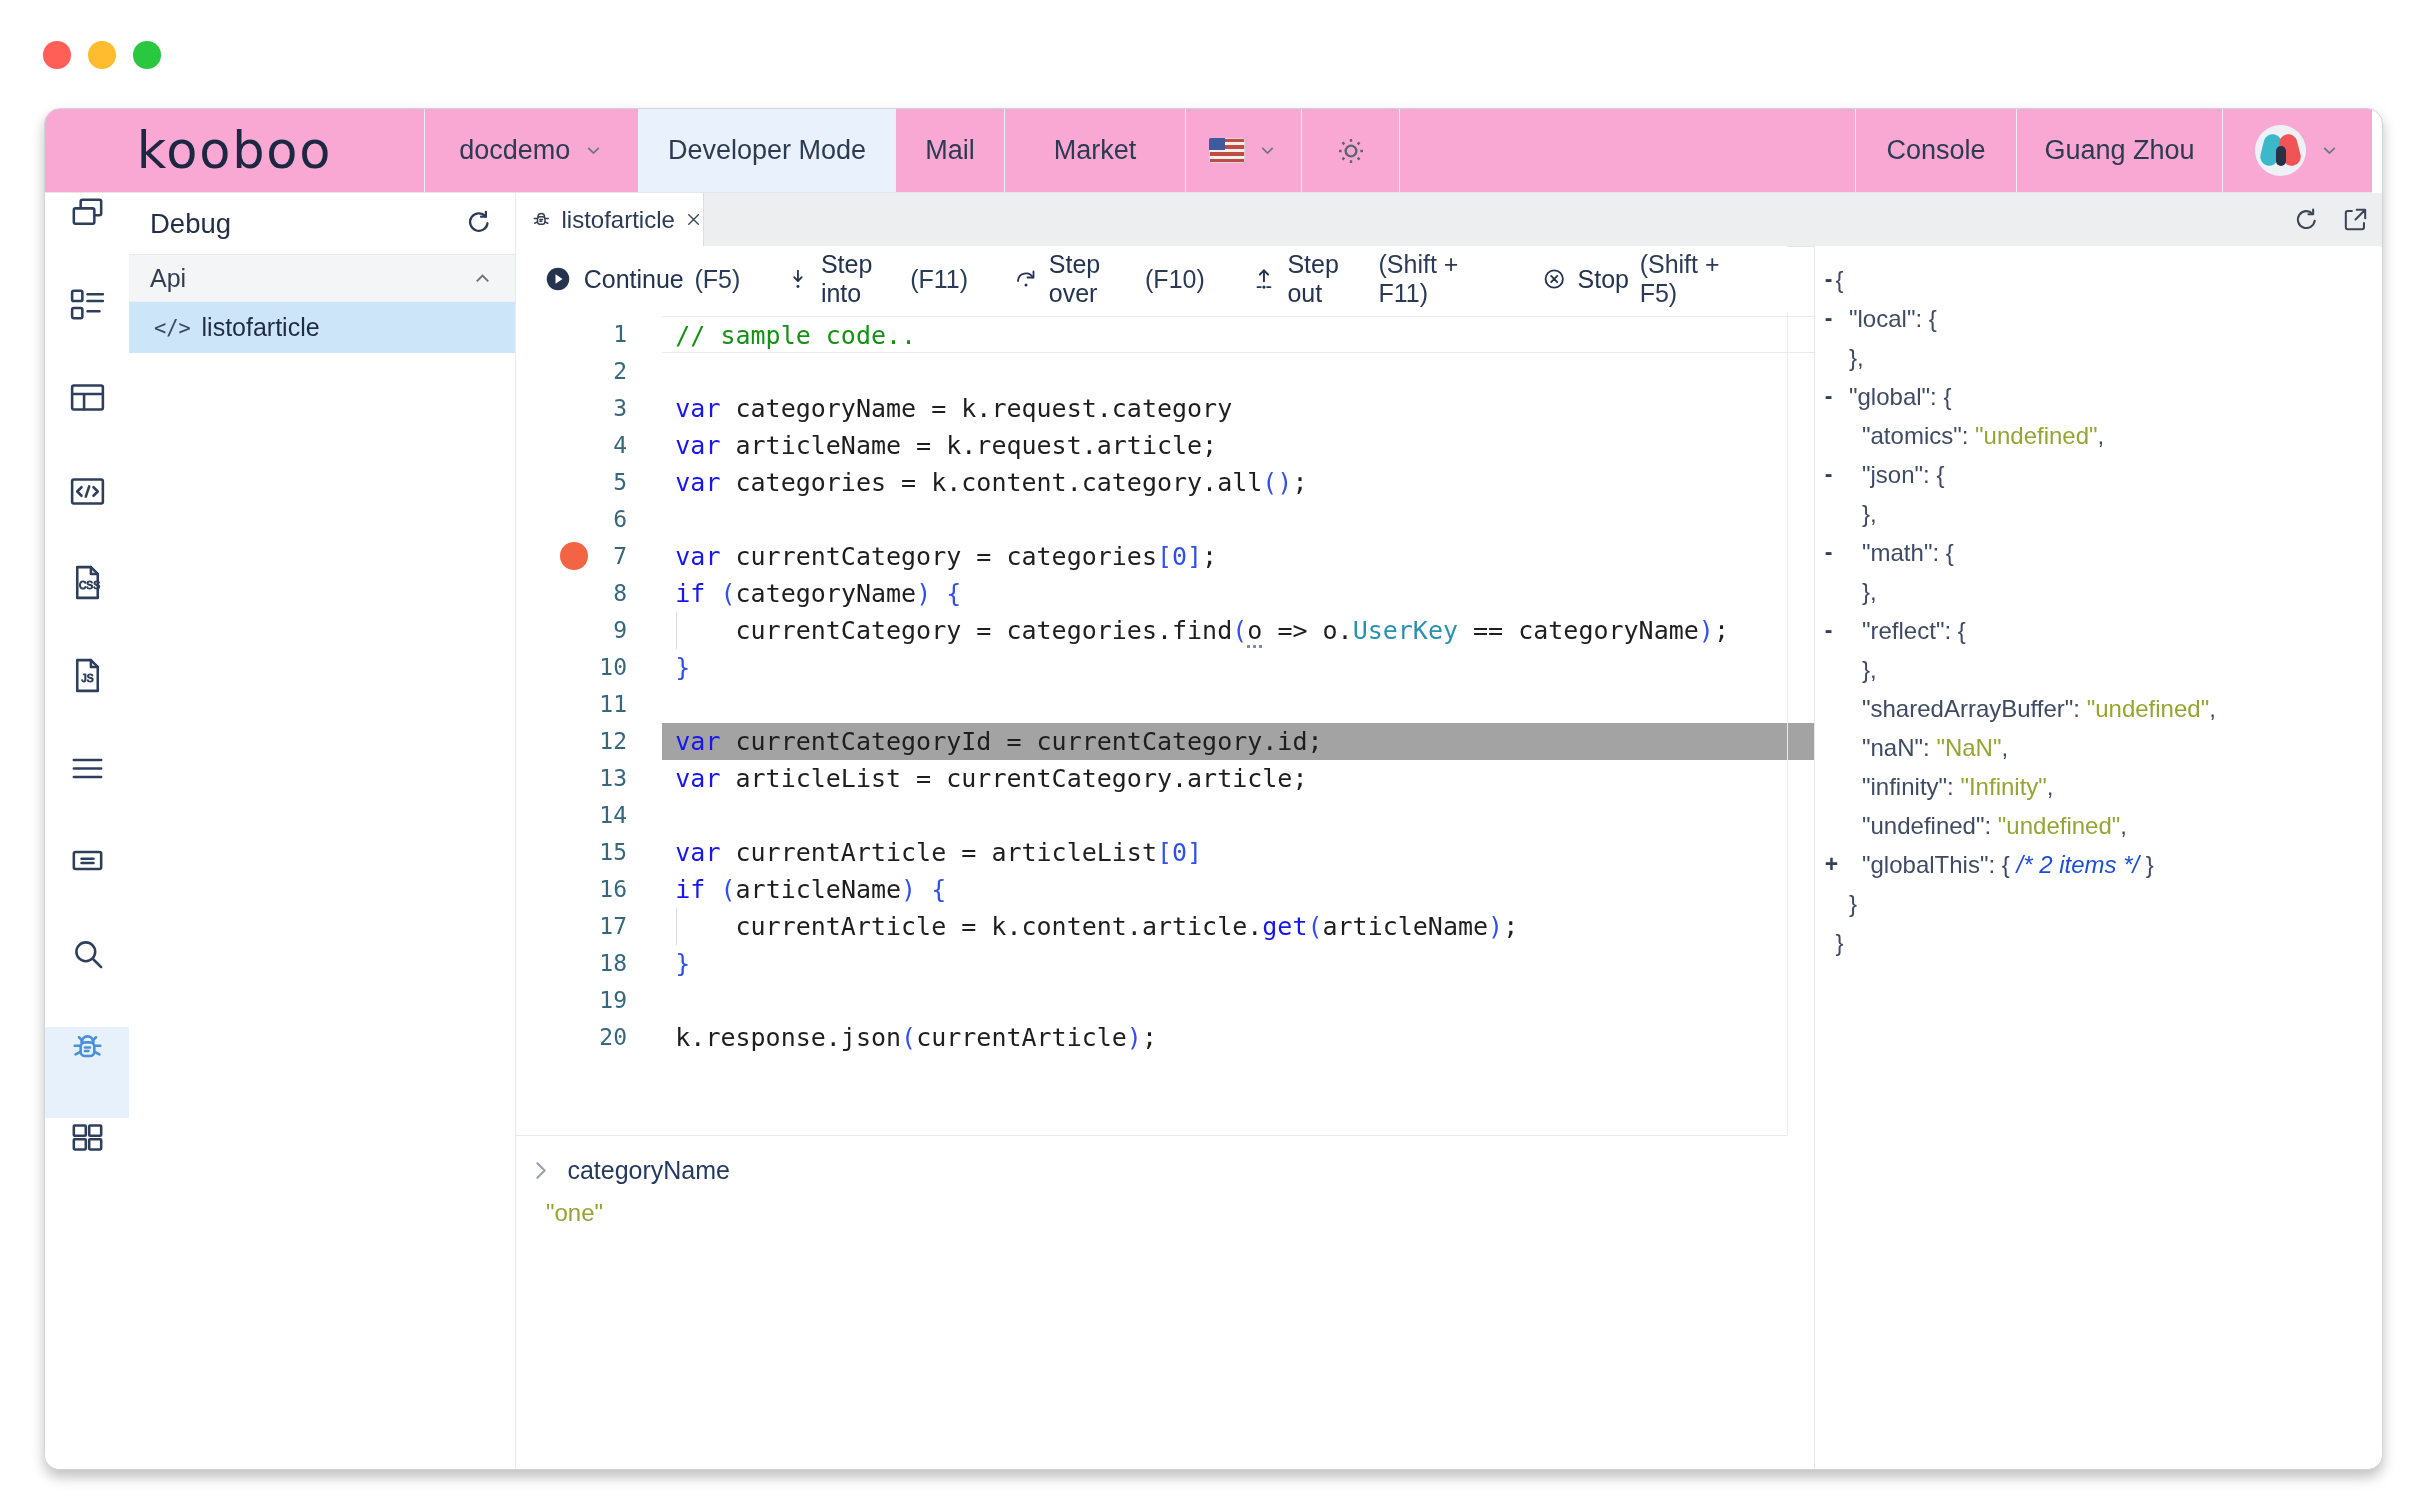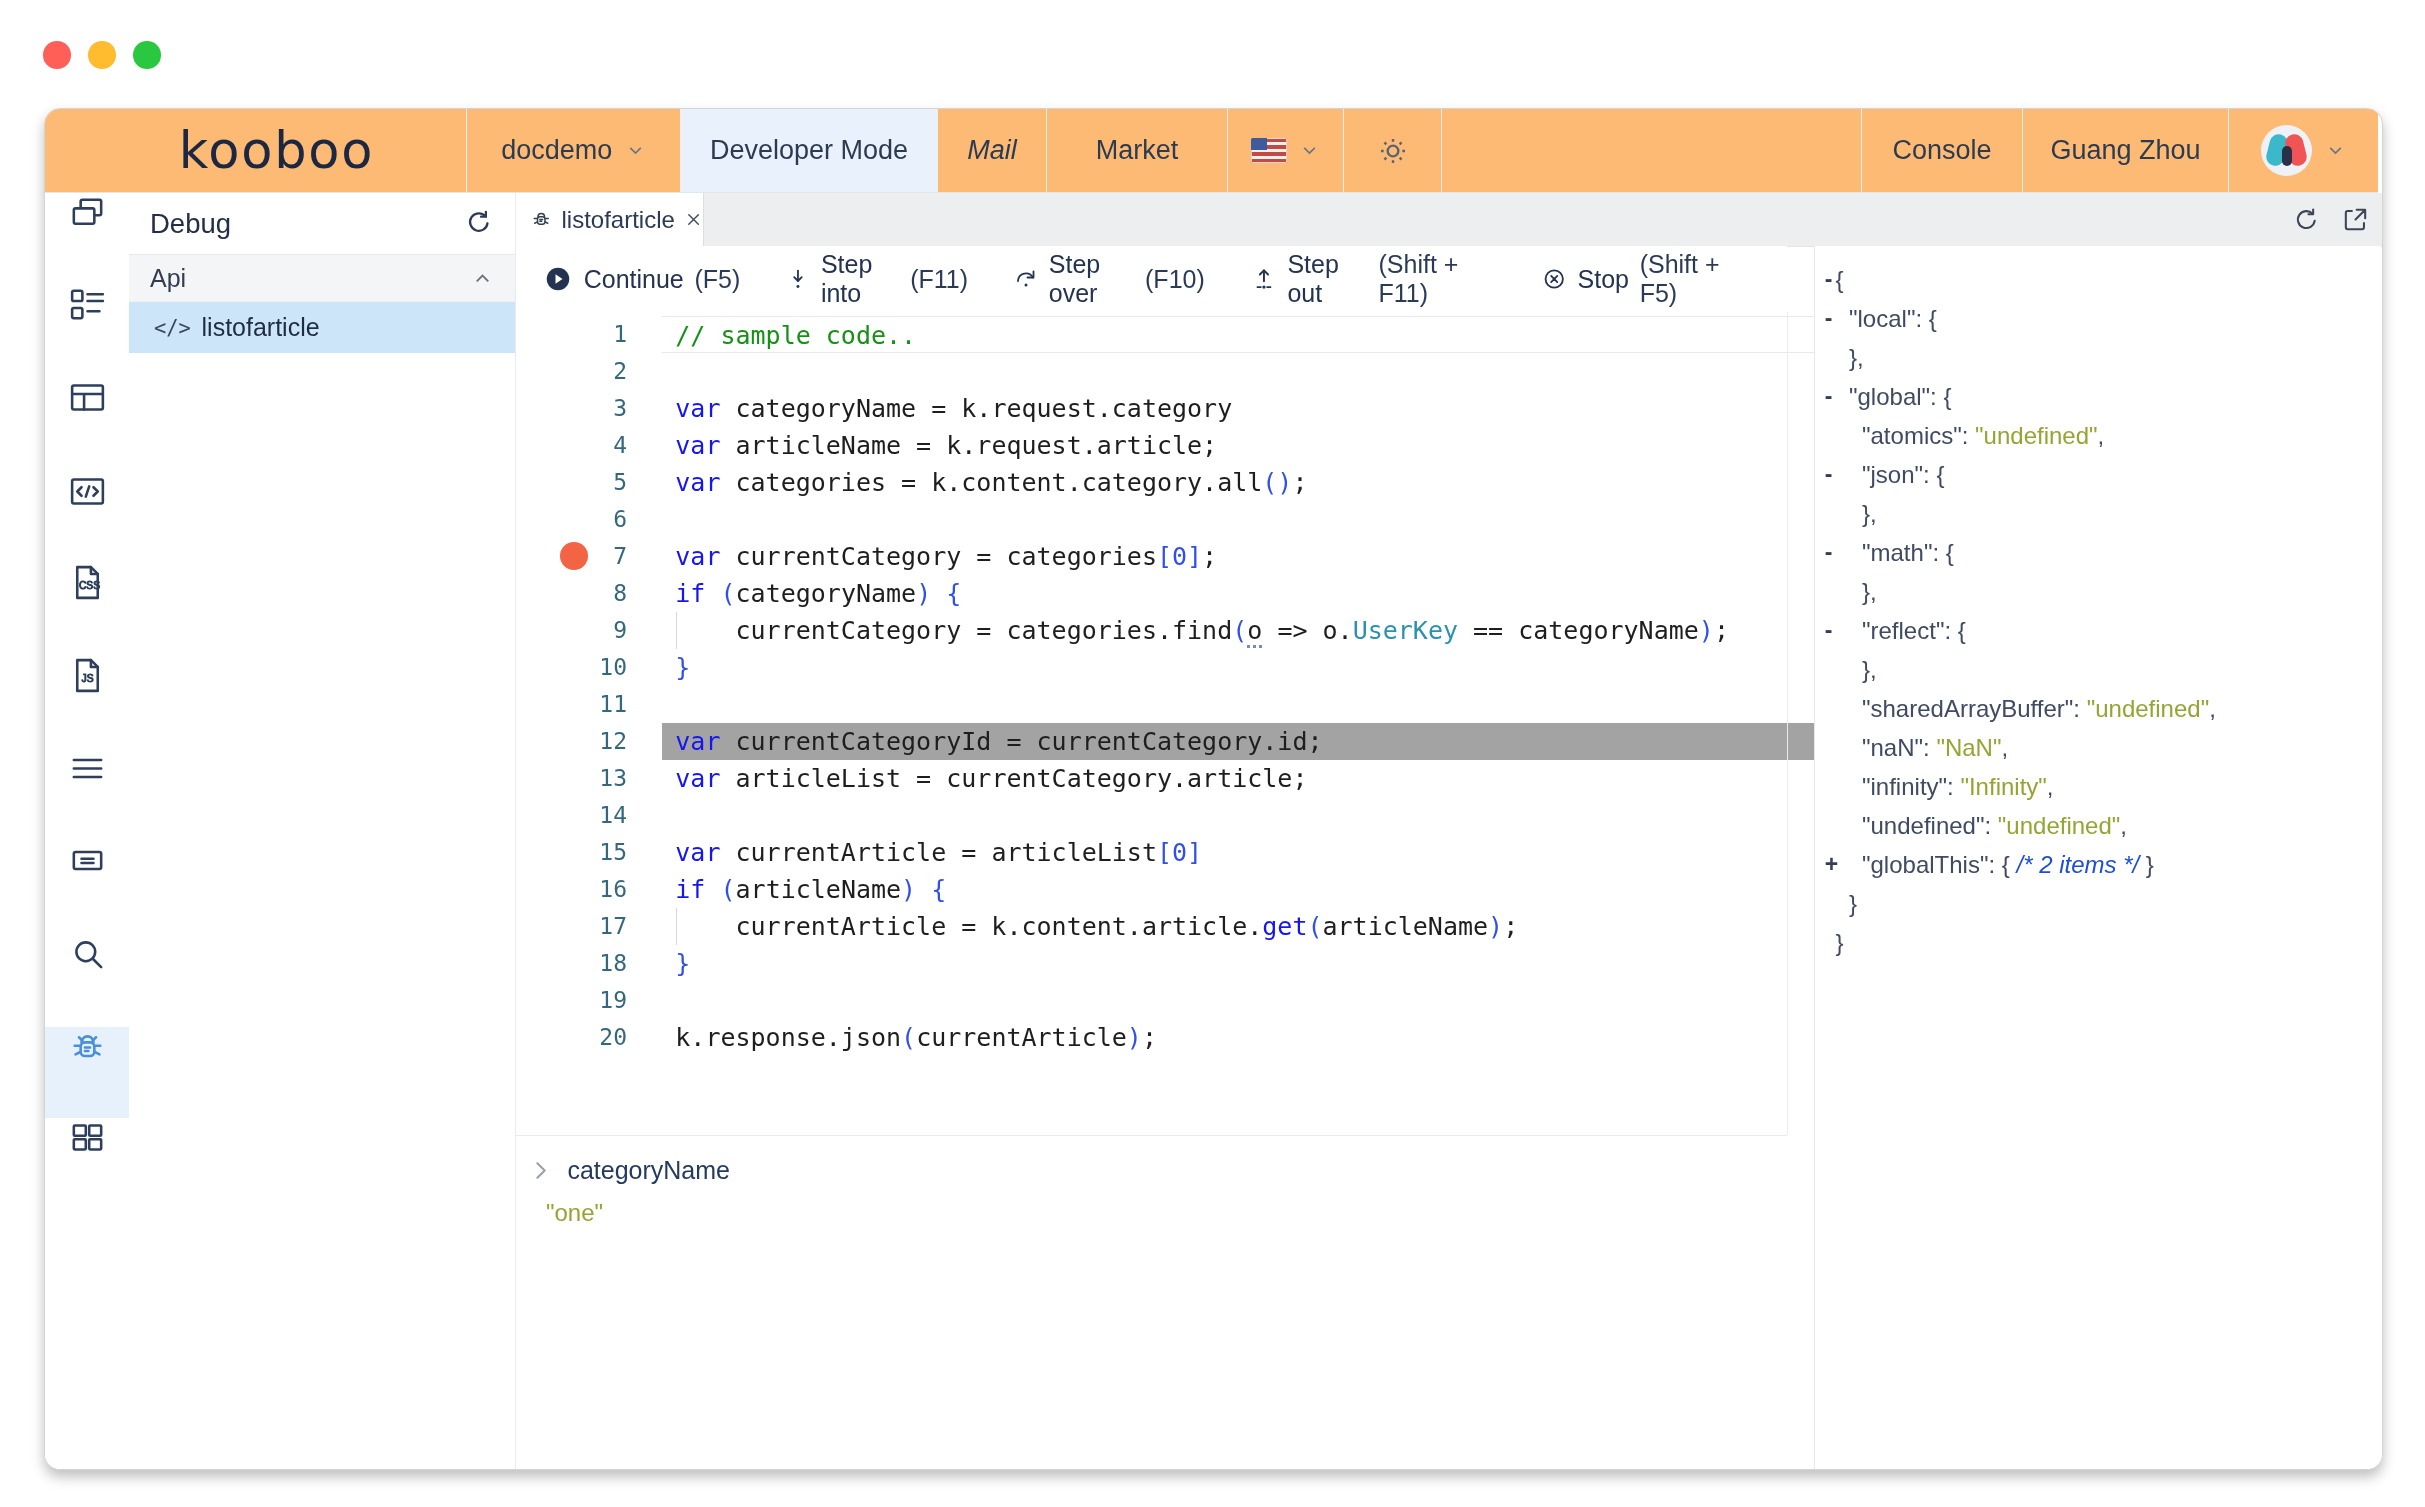--- a/index.html
+++ b/index.html
@@ -11,30 +11,30 @@
   .dot.red{left:43px;background:#ff5f57;}
   .dot.yellow{left:88px;background:#febc2e;}
   .dot.green{left:133px;background:#2ac840;}
 
   
   .app{position:absolute;left:44px;top:108px;width:2337px;height:1360px;
        background:#fff;border:1.8px solid #d4d4d4;border-radius:16px;
        box-shadow:0 7px 12.4px rgba(0,0,0,.25);overflow:hidden;}
 
   
-  .nav{position:absolute;left:0;top:0;right:4px;height:83px;display:flex;
-       border-bottom:0.9px solid #e4e7ea;background:#fdba74;font-size:27px;color:#2c3b52;padding-left:42px;}
+  .nav{position:absolute;left:0;top:0;right:10px;height:83px;display:flex;
+       border-bottom:0.9px solid #e4e7ea;background:#f9a8d4;font-size:27px;color:#2c3b52;}
   .ncell{display:flex;align-items:center;justify-content:center;gap:12.4px;
          border-right:0.9px solid #eceef1;height:100%;box-sizing:border-box;}
   .ncell.logo{width:380px;}
   .logo-text{font-family:"DejaVu Sans",sans-serif;font-size:51px;font-weight:400;
              letter-spacing:1.8px;color:#1c2742;font-style:normal;}
   .ncell.site{width:214px;}
   .ncell.devmode{width:257px;background:#e9f2fc;}
-  .ncell.mail{width:109px;font-style:italic;}
+  .ncell.mail{width:109px;}
   .ncell.market{width:181px;}
   .ncell.flagc{width:116px;}
   .ncell.sunc{width:98px;}
   .ncell.spacer{flex:1;}
   .ncell.consolec{width:161px;}
   .ncell.userc{width:206px;}
   .ncell.avatarc{width:149px;border-right:none;}
   .chev{width:21px;height:21px;stroke:#6b7685;stroke-width:2;fill:none;}
   .flag{width:36px;height:25px;position:relative;border-radius:1.8px;overflow:hidden;
         background:repeating-linear-gradient(180deg,#c24a45 0 3.6px,#f3efe9 3.6px 7px);box-shadow:0 0 0 0.9px #d8d8d8 inset;}

